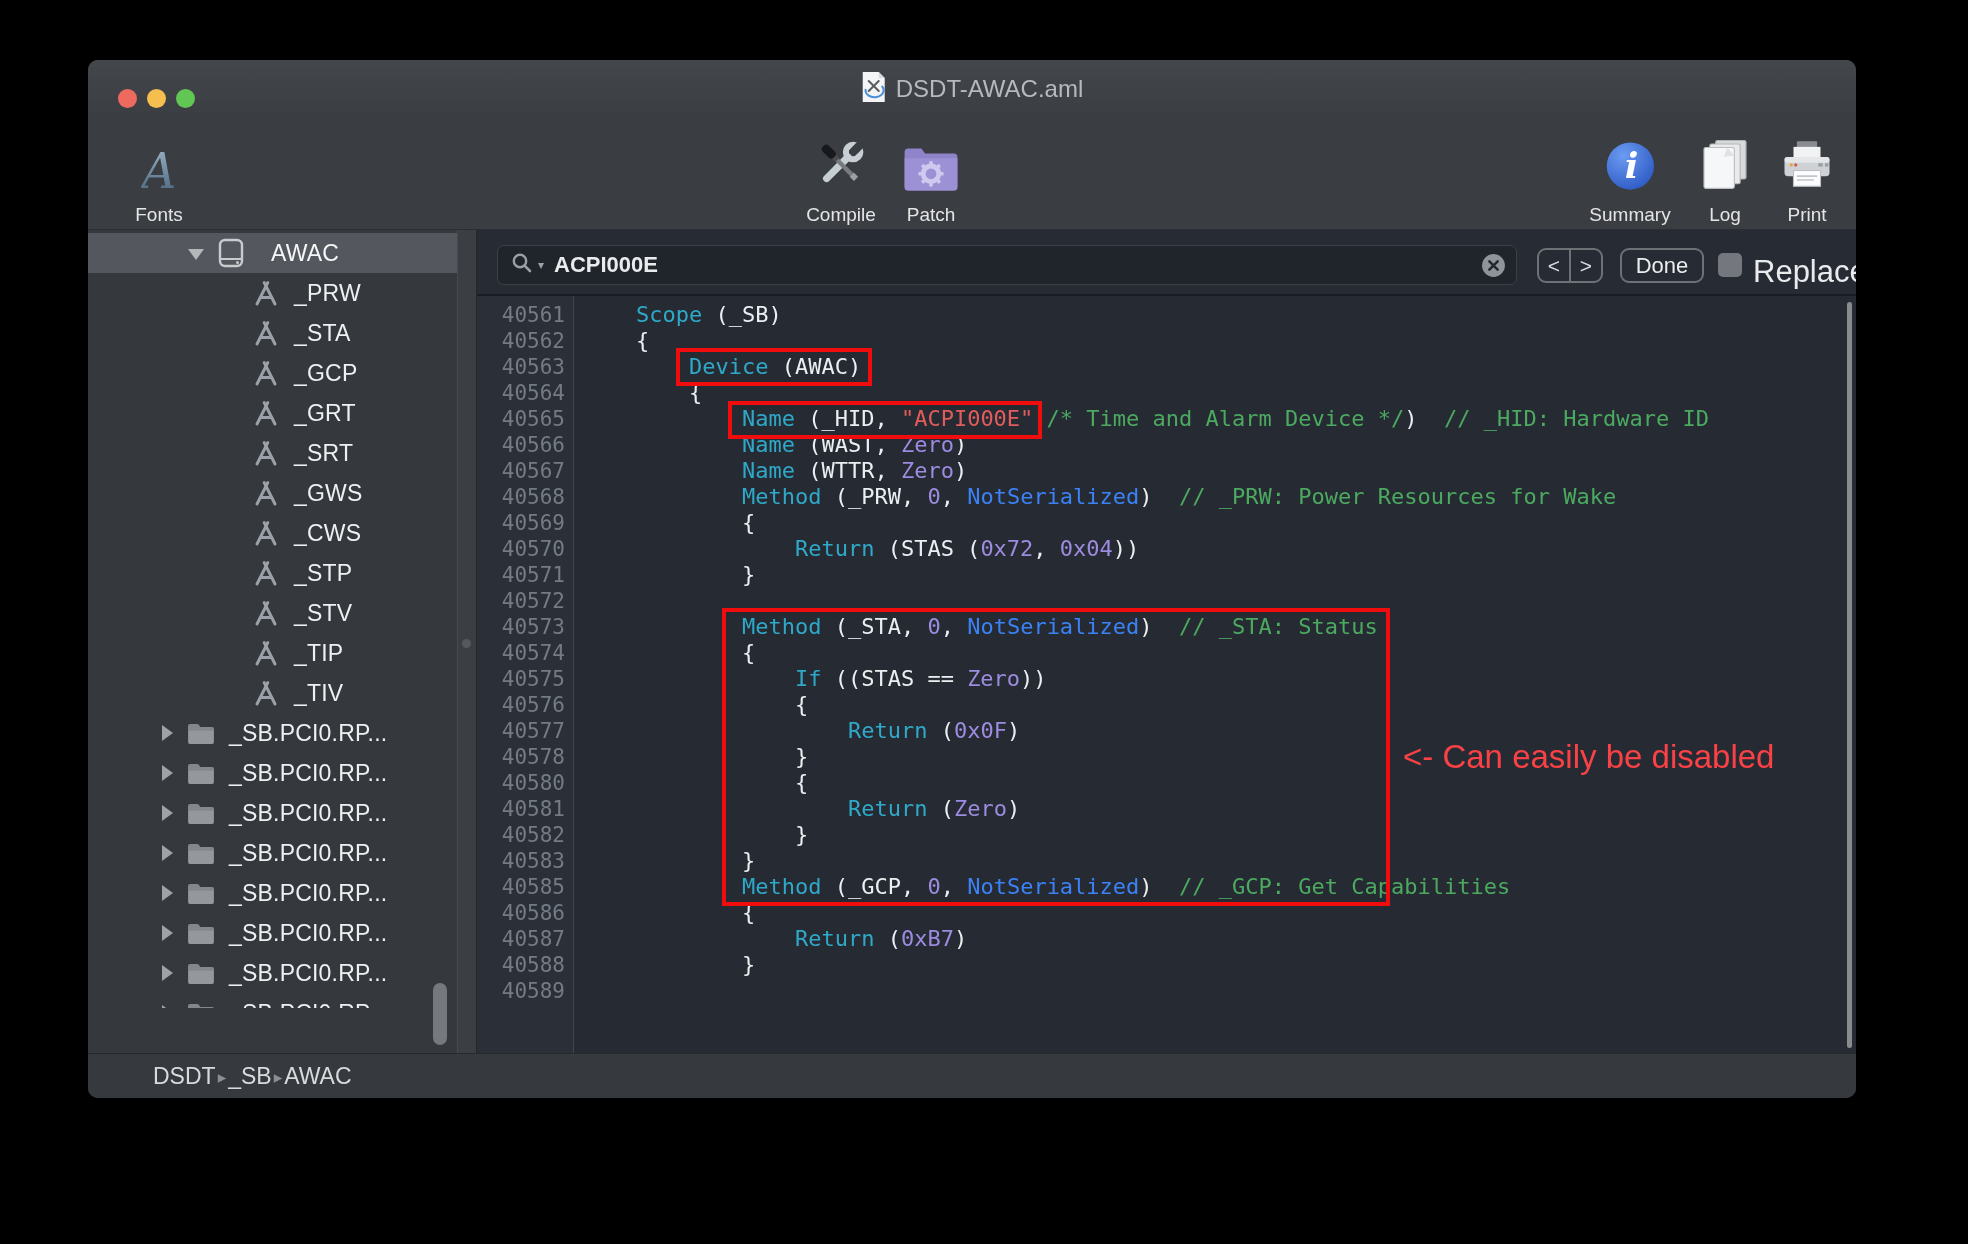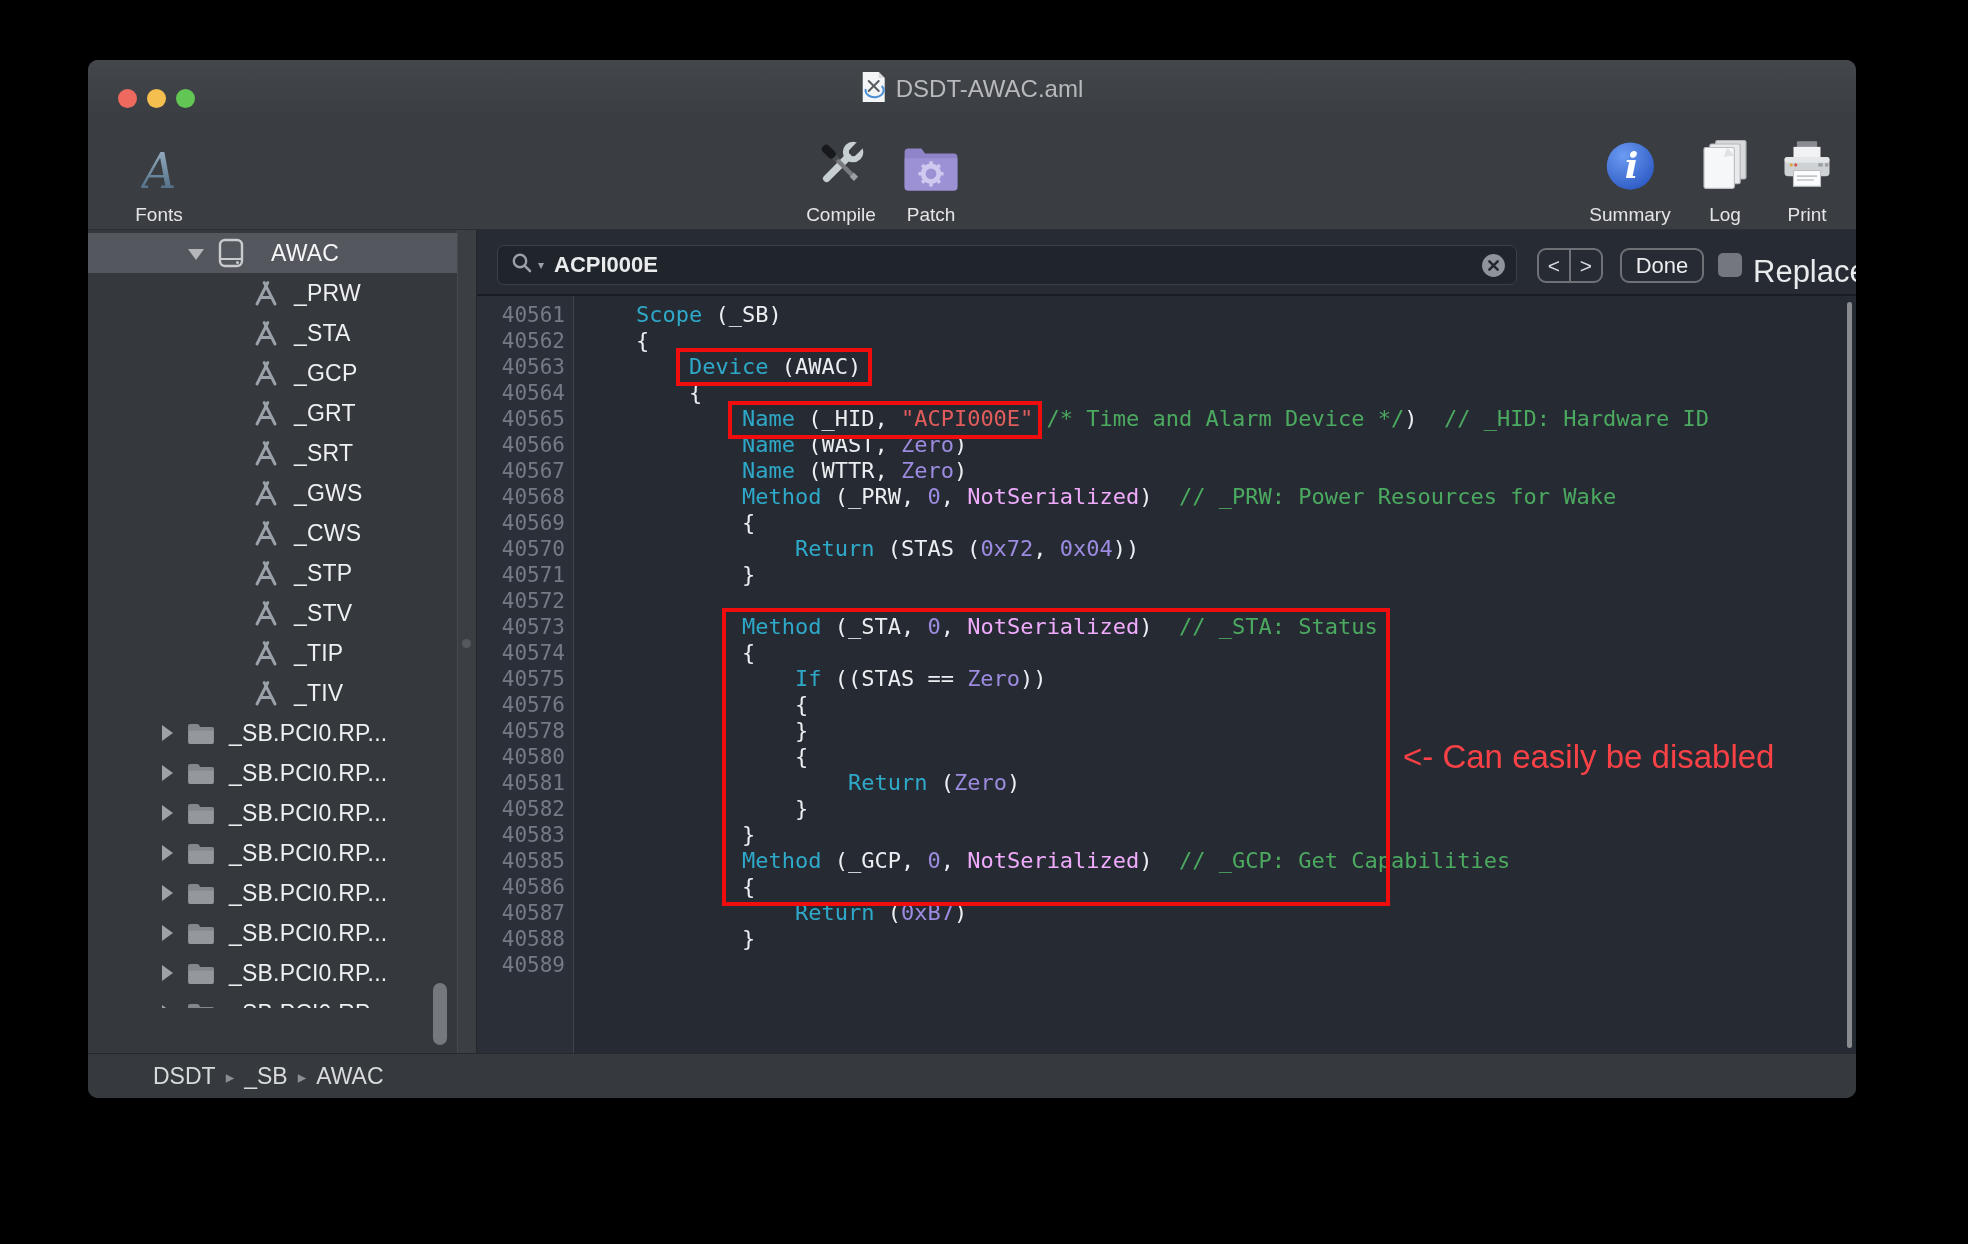--- a/index.html
+++ b/index.html
@@ -78,27 +78,27 @@
   .gutter-bg{position:absolute;left:0;top:66px;width:97px;height:757px;background:#2b3038;
              border-right:1px solid #41464d;box-sizing:border-box;}
   .codewrap{position:absolute;left:0;top:66px;width:100%;height:757px;overflow:hidden;
             padding-top:6px;box-sizing:border-box;}
   .cl{height:26px;white-space:pre;font-family:"DejaVu Sans Mono",monospace;
       font-size:22px;line-height:26px;}
   .ln{display:inline-block;width:88px;text-align:right;padding-right:9px;color:#747b85;
       font-size:21px;}
   .ct{padding-left:9px;}
   .s-k{color:#2fa9c9;} .s-p{color:#eceff2;} .s-n{color:#9c8be0;}
-  .s-d{color:#f0abfc;} .s-c{color:#4caa60;} .s-s{color:#e25c5c;}
+  .s-d{color:#3b82f6;} .s-c{color:#4caa60;} .s-s{color:#e25c5c;}
   .ed-scroll{position:absolute;left:1370px;top:72px;width:5px;height:746px;background:#898b8f;
              border-radius:3px;}
   
   .statusbar{position:absolute;left:0;top:993px;width:100%;height:45px;background:#36393e;
              border-top:1px solid #26292d;box-sizing:border-box;display:flex;align-items:center;
-             padding-left:65px;gap:10px;}
+             padding-left:65px;gap:2px;}
   .crumb{font-size:23px;color:#d8dadc;}
   .crumb-sep{font-size:17px;color:#8b8e93;padding-top:2px;}
   
   .redbox{position:absolute;border:4px solid #f10d0d;box-sizing:border-box;pointer-events:none;}
   #box-device{left:588px;top:288px;width:196px;height:38px;}
   #box-hid{left:640px;top:341px;width:314px;height:38px;}
   #box-sta{left:634px;top:548px;width:668px;height:298px;}
   .annotation{position:absolute;left:1315px;top:678px;font-size:33px;color:#fa4146;
               white-space:nowrap;}
 </style>
@@ -433,20 +433,21 @@
         <div class="cl"><span class="ln">40567</span><span class="ct"><span class="s-p">            </span><span class="s-k">Name</span><span class="s-p"> (WTTR, </span><span class="s-n">Zero</span><span class="s-p">)</span></span></div>
         <div class="cl"><span class="ln">40568</span><span class="ct"><span class="s-p">            </span><span class="s-k">Method</span><span class="s-p"> (_PRW, </span><span class="s-n">0</span><span class="s-p">, </span><span class="s-d">NotSerialized</span><span class="s-p">)  </span><span class="s-c">// _PRW: Power Resources for Wake</span></span></div>
         <div class="cl"><span class="ln">40569</span><span class="ct"><span class="s-p">            {</span></span></div>
         <div class="cl"><span class="ln">40570</span><span class="ct"><span class="s-p">                </span><span class="s-k">Return</span><span class="s-p"> (STAS (</span><span class="s-n">0x72</span><span class="s-p">, </span><span class="s-n">0x04</span><span class="s-p">))</span></span></div>
         <div class="cl"><span class="ln">40571</span><span class="ct"><span class="s-p">            }</span></span></div>
         <div class="cl"><span class="ln">40572</span><span class="ct"></span></div>
         <div class="cl"><span class="ln">40573</span><span class="ct"><span class="s-p">            </span><span class="s-k">Method</span><span class="s-p"> (_STA, </span><span class="s-n">0</span><span class="s-p">, </span><span class="s-d">NotSerialized</span><span class="s-p">)  </span><span class="s-c">// _STA: Status</span></span></div>
         <div class="cl"><span class="ln">40574</span><span class="ct"><span class="s-p">            {</span></span></div>
         <div class="cl"><span class="ln">40575</span><span class="ct"><span class="s-p">                </span><span class="s-k">If</span><span class="s-p"> ((STAS == </span><span class="s-n">Zero</span><span class="s-p">))</span></span></div>
         <div class="cl"><span class="ln">40576</span><span class="ct"><span class="s-p">                {</span></span></div>
+        <div class="cl"><span class="ln">40577</span><span class="ct"><span class="s-p">                    </span><span class="s-k">Return</span><span class="s-p"> (</span><span class="s-n">0x0F</span><span class="s-p">)</span></span></div>
         <div class="cl"><span class="ln">40578</span><span class="ct"><span class="s-p">                }</span></span></div>
         <div class="cl"><span class="ln">40580</span><span class="ct"><span class="s-p">                {</span></span></div>
         <div class="cl"><span class="ln">40581</span><span class="ct"><span class="s-p">                    </span><span class="s-k">Return</span><span class="s-p"> (</span><span class="s-n">Zero</span><span class="s-p">)</span></span></div>
         <div class="cl"><span class="ln">40582</span><span class="ct"><span class="s-p">                }</span></span></div>
         <div class="cl"><span class="ln">40583</span><span class="ct"><span class="s-p">            }</span></span></div>
         <div class="cl"><span class="ln">40585</span><span class="ct"><span class="s-p">            </span><span class="s-k">Method</span><span class="s-p"> (_GCP, </span><span class="s-n">0</span><span class="s-p">, </span><span class="s-d">NotSerialized</span><span class="s-p">)  </span><span class="s-c">// _GCP: Get Capabilities</span></span></div>
         <div class="cl"><span class="ln">40586</span><span class="ct"><span class="s-p">            {</span></span></div>
         <div class="cl"><span class="ln">40587</span><span class="ct"><span class="s-p">                </span><span class="s-k">Return</span><span class="s-p"> (</span><span class="s-n">0xB7</span><span class="s-p">)</span></span></div>
         <div class="cl"><span class="ln">40588</span><span class="ct"><span class="s-p">            }</span></span></div>
         <div class="cl"><span class="ln">40589</span><span class="ct"></span></div>

